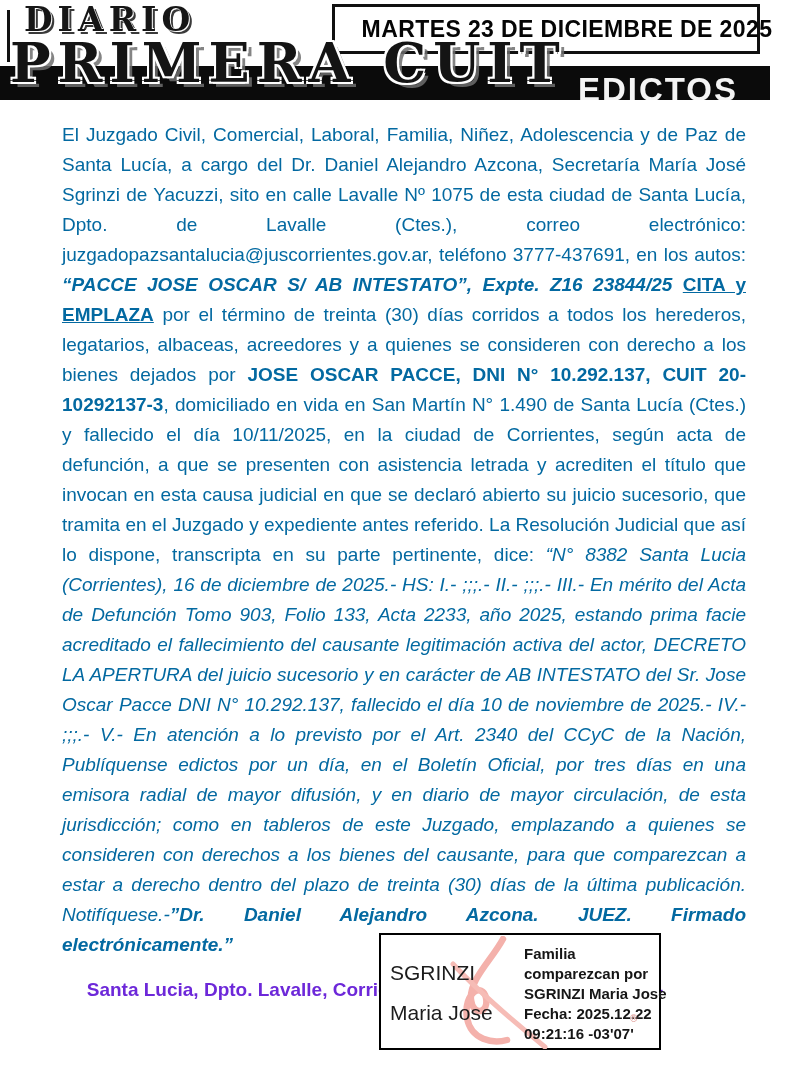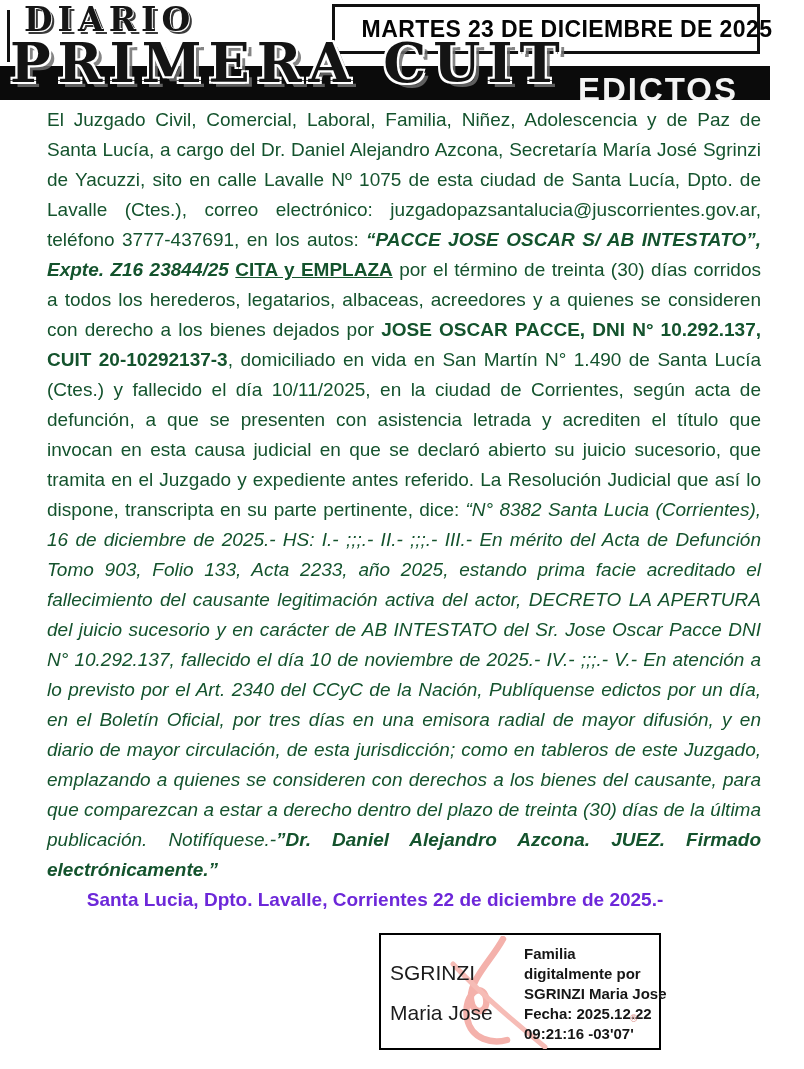--- a/index.html
+++ b/index.html
@@ -49,22 +49,22 @@
     padding-left: 42px;
   }
   .date-text {
     font-weight: bold; font-size: 23px; letter-spacing: 0.4px; color: #050505;
     white-space: nowrap;
   }
 
   
   .edict { position: absolute; left: 47px; top: 105px; width: 714px; }
   .edict-body {
-    margin: 0; text-align: justify;
-    font-size: 19px; line-height: 30px; color: #14532d;
+    margin: 15px; text-align: justify;
+    font-size: 19px; line-height: 30px; color: #0369a1;
   }
   .seg-regular { font-weight: normal; font-style: normal; }
   .seg-bold { font-weight: bold; }
   .seg-italic { font-style: italic; }
   .seg-bold-italic { font-weight: bold; font-style: italic; }
   .seg-bold-underline { font-weight: bold; text-decoration: underline; }
   .dateline {
     margin: 0; padding-right: 58px;
     text-align: center; font-weight: bold;
     font-size: 19px; line-height: 30px; color: #6d28d9;
@@ -115,21 +115,21 @@
     <svg class="sig-flourish" viewBox="0 0 130 113">
       <path d="M70,3 C58,25 36,44 38,64 C40,80 56,78 53,62 C50,46 30,56 34,82 C38,104 60,108 74,104" fill="none" stroke="#f4b1ab" stroke-width="6.5" stroke-linecap="round"></path>
       <path d="M20,28 C45,55 80,85 112,111" fill="none" stroke="#f6bcb6" stroke-width="5" stroke-linecap="round"></path>
     </svg>
     <div class="sig-name">
       <div>SGRINZI</div>
       <div>Maria Jose</div>
     </div>
     <div class="sig-details">
       <div>Familia</div>
-      <div>digitalmente por</div>
+      <div>comparezcan por</div>
       <div>SGRINZI Maria Jose</div>
       <div>Fecha: 2025.12.22</div>
       <div>09:21:16 -03'07'</div>
     </div>
     <div class="registered-mark">®</div>
   </div>
 
 </div>
 
 </body></html>

